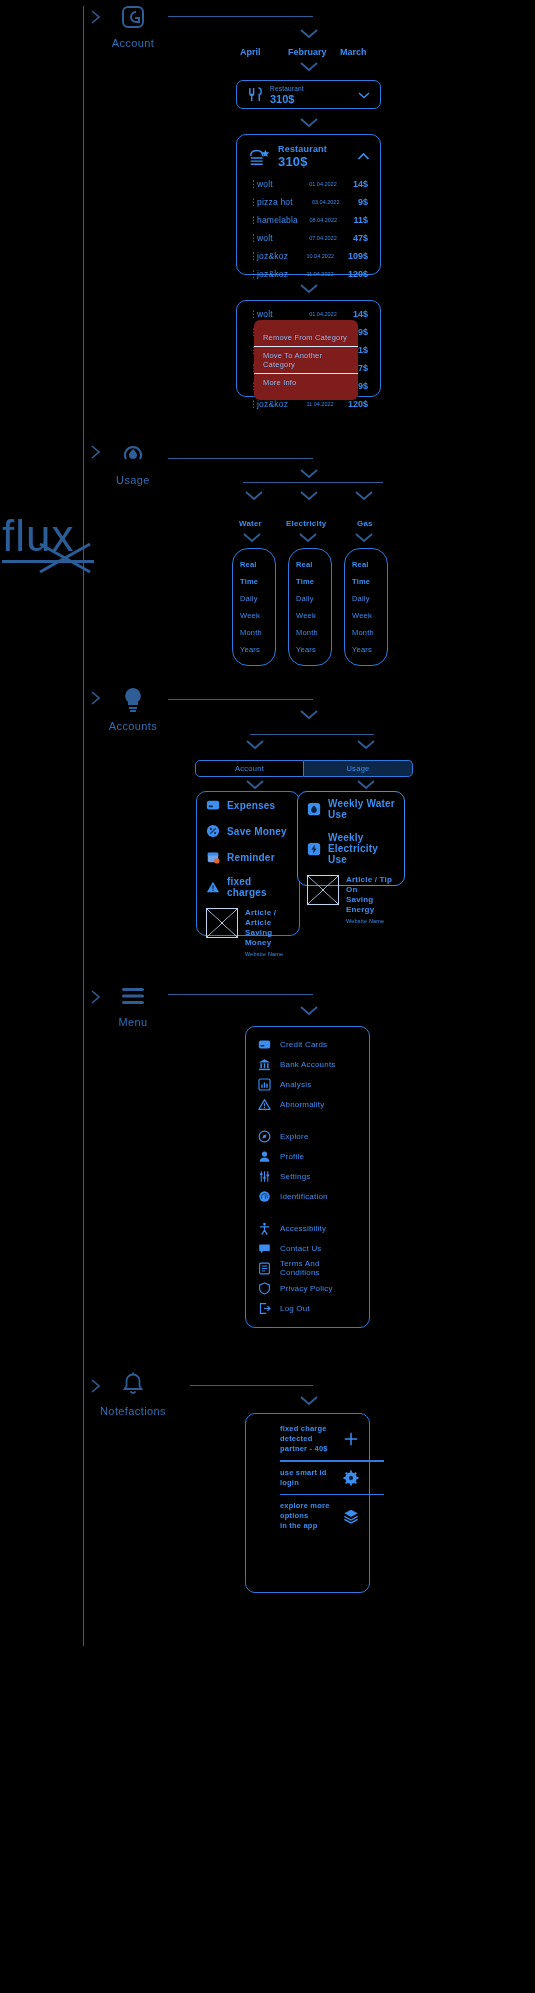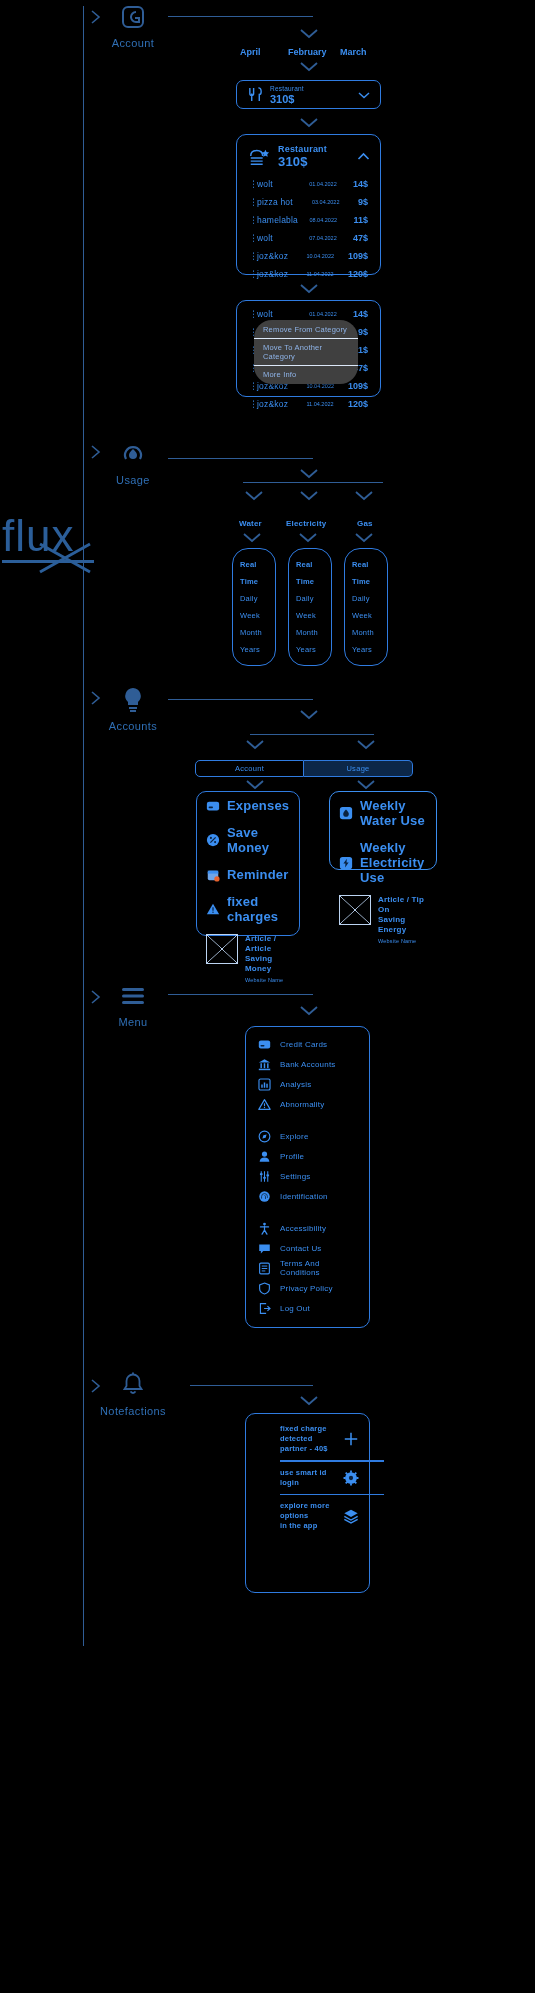--- a/index.html
+++ b/index.html
@@ -62,22 +62,22 @@
   .txrow{
     display:flex; align-items:center; height:18px; padding:0 12px 0 12px;
     font-size:8px; color:#3b8ef0;
   }
   .txrow .grip{ width:8px; font-size:9px; line-height:8px; color:#3b8ef0; letter-spacing:0; }
   .txrow .nm{ width:62px; font-size:8.5px; letter-spacing:.2px;}
   .txrow .dt{ width:52px; font-size:5.5px; letter-spacing:0; }
   .txrow .am{ margin-left:auto; font-size:9px; font-weight:bold; }
 
   .ctxmenu{
-    position:absolute; background:#404040; border-radius:18px;
-    padding:1px 0; box-shadow:0 1px 4px rgba(0,0,0,.4);
+    position:absolute; background:#7f1d1d; border-radius:6px;
+    padding:9px 0; box-shadow:0 1px 4px rgba(0,0,0,.4);
   }
   .ctxmenu div{
     font-size:7.5px; color:#8fb4e8; padding:4px 9px; letter-spacing:.2px;
     border-bottom:1px solid #dce8f8;
   }
   .ctxmenu div:last-child{ border-bottom:none; }
 
   
   .ucol{
     position:absolute; border:1.5px solid #2f7be0; border-radius:16px;
@@ -90,21 +90,21 @@
   
   .tabbar{ position:absolute; display:flex; }
   .tab{
     border:1.5px solid #2f7be0; font-size:7.5px; color:#3b8ef0;
     padding:3px 0; width:109px; text-align:center; letter-spacing:.3px;
   }
   .tab.l{ border-radius:5px 0 0 5px; }
   .tab.r{ border-radius:0 5px 5px 0; border-left:none; background:#0c2748;}
 
   .irow{ display:flex; align-items:center; gap:7px; padding:6px 9px; }
-  .irow .lbl{ font-size:13px; color:#3b8ef0; font-weight:bold; letter-spacing:.2px;}
+  .irow .lbl{ font-size:10px; color:#3b8ef0; font-weight:bold; letter-spacing:.2px;}
   .ibadge{ width:14px; height:14px; flex:none; }
   .ibadge svg{ display:block; width:100%; height:100%;}
   .artrow{ display:flex; gap:7px; padding:4px 9px 8px 9px; align-items:flex-start;}
   .artthumb{ width:32px; height:30px; border:1px solid #bcd4f2; position:relative; flex:none;}
   .artthumb:before,.artthumb:after{
     content:""; position:absolute; left:0; top:0; width:100%; height:100%;
     background:linear-gradient(to bottom right, transparent calc(50% - .6px), #bcd4f2 50%, transparent calc(50% + .6px));
   }
   .artthumb:after{ background:linear-gradient(to bottom left, transparent calc(50% - .6px), #bcd4f2 50%, transparent calc(50% + .6px)); }
   .arttxt .a1{ font-size:8px; color:#3b8ef0; font-weight:bold; line-height:10px; letter-spacing:.2px;}
@@ -467,21 +467,21 @@
     <div class="artrow">
       <span class="artthumb"></span>
       <span class="arttxt">
         <span class="a1" style="display:block;white-space:pre-line;">Article / Article
 Saving Money</span>
         <span class="a2" style="display:block;">Website Name</span>
       </span>
     </div>
   </div>
 
-  <div class="card sel" style="left:329px;top:791px;width:108px;height:79px;">
+  <div class="card sel" style="left:297px;top:791px;width:108px;height:95px;">
     <div class="irow">
       <span class="ibadge">
         <svg viewBox="0 0 16 16">
             <rect x="1" y="1" width="14" height="14" rx="3" fill="#3b8ef0"></rect>
             <path d="M8 4 c2 2.2 3.2 3.6 3.2 5.1 A3.2 3.2 0 0 1 4.8 9.1 C4.8 7.6 6 6.2 8 4z" fill="#0a2240"></path>
           </svg>
       </span>
       <span class="lbl">Weekly Water Use</span>
     </div>
     <div class="irow">

